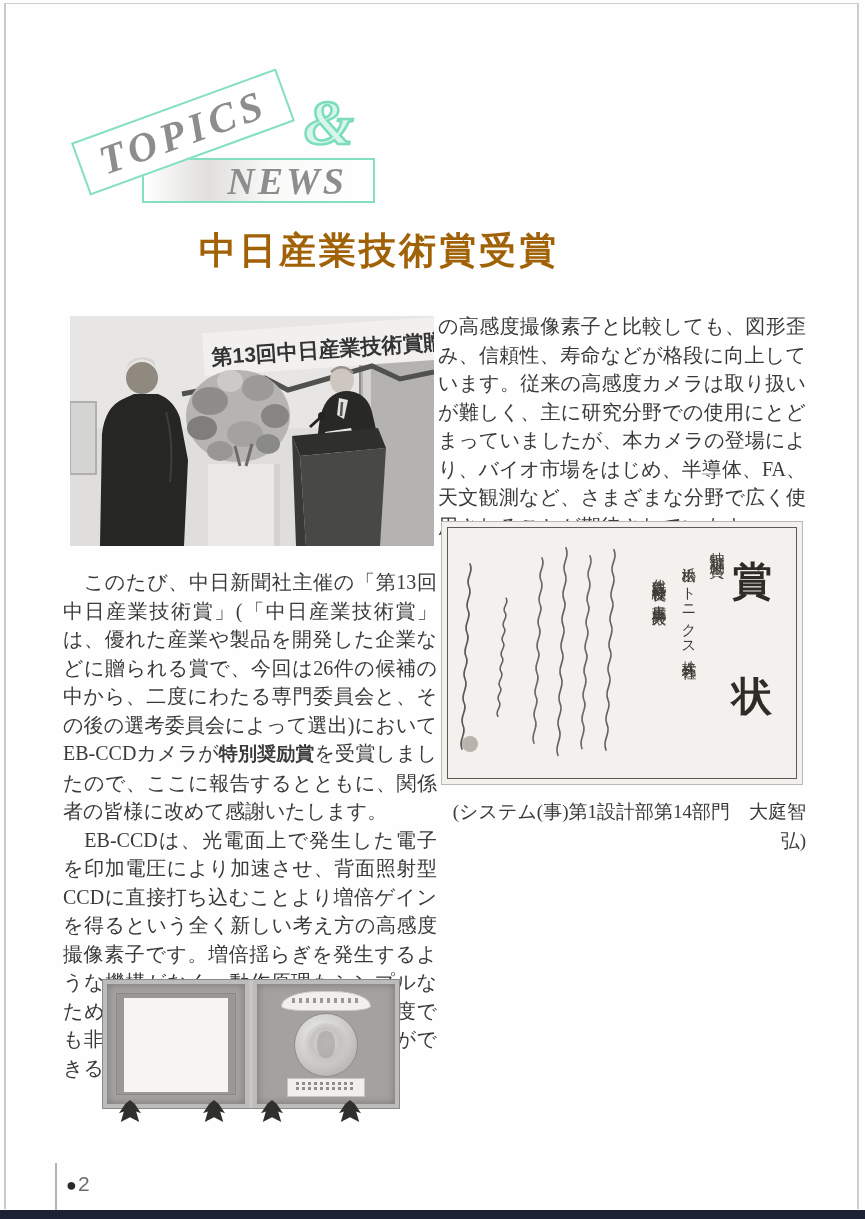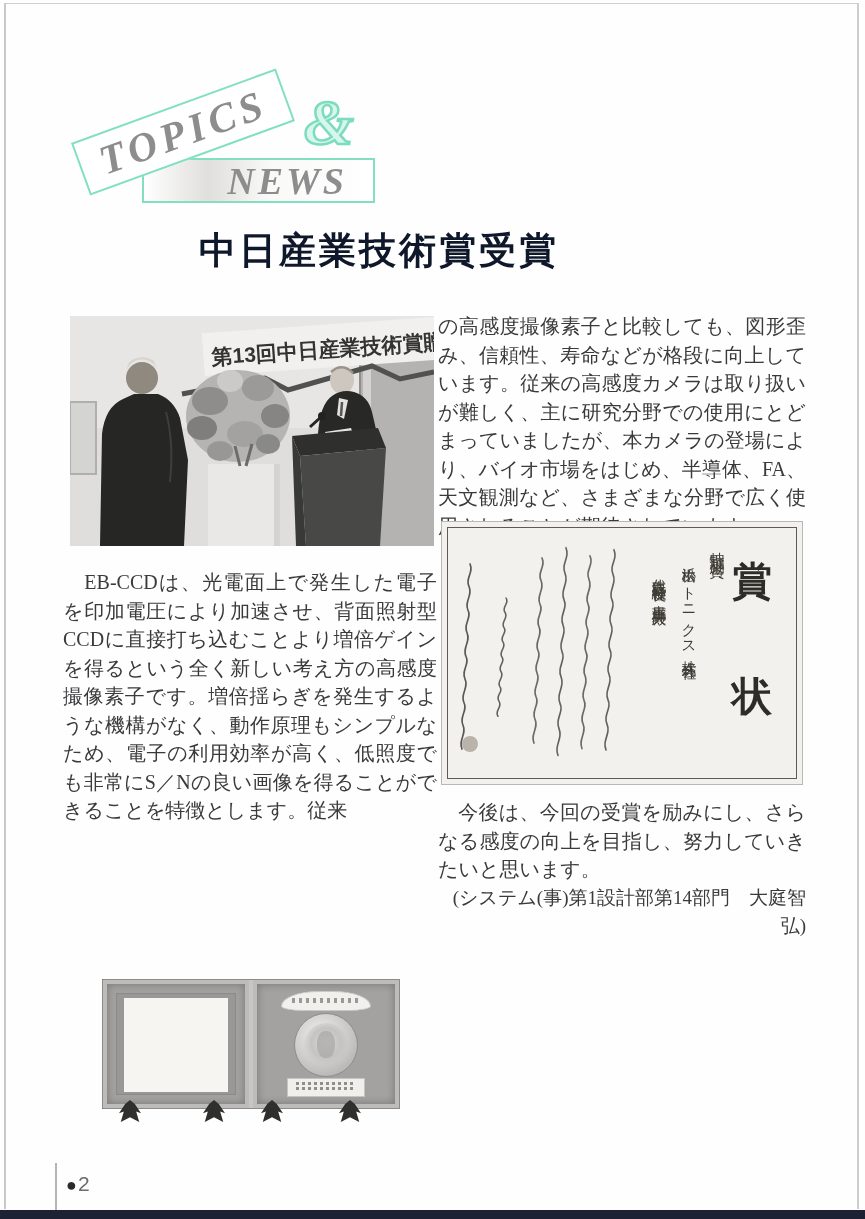--- a/index.html
+++ b/index.html
@@ -33,21 +33,21 @@
     position:absolute; left:142px; top:158px; width:233px; height:45px;
     border:2.5px solid #82dfc2; z-index:1;
     background:linear-gradient(90deg,#ffffff 0%,#e0dfdd 28%,#f9f9f8 55%,#ffffff 100%);
     display:flex; align-items:center; justify-content:flex-end; padding-right:26px; box-sizing:border-box;
   }
   .news-banner .logo-text { font-size:38px; letter-spacing:3px; }
 
   .main-title {
     position:absolute; left:0; width:758px; top:226px; text-align:center;
     font-family:"Liberation Sans", sans-serif; font-weight:bold; font-size:37px;
-    color:#0f172a; letter-spacing:3px;
+    color:#a16207; letter-spacing:3px;
   }
 
   
   .col-left-text  { position:absolute; left:63px;  top:568px; width:374px; }
   .col-right-top  { position:absolute; left:438px; top:312px; width:368px; }
   .col-right-bot  { position:absolute; left:438px; top:798px; width:368px; }
   .body-p {
     margin:0; font-size:20px; line-height:28.5px; text-align:justify;
     color:#3a3a3c; letter-spacing:0px;
   }
@@ -183,20 +183,21 @@
     <g>
       <circle cx="72" cy="62" r="16" fill="#90897f"></circle>
       <path d="M56,58 a16,16 0 0 1 31,-4 l-3,-9 a16,12 0 0 0 -26,3 z" fill="#dcd9d4"></path>
       <path d="M30,230 l2,-112 q3,-27 21,-35 l11,-5 24,0 q16,6 22,24 l8,42 -4,86 z" fill="#212120"></path>
       <path d="M96,96 q8,30 4,70" stroke="#3a3a38" stroke-width="2" fill="none"></path>
     </g>
     <rect x="0" y="0" width="364" height="230" fill="#8a8a88" opacity="0.05"></rect>
   </svg>
 
   <div class="col-left-text">
+    <p class="body-p"><span>　このたび、中日新聞社主催の「第13回中日産業技術賞」(「中日産業技術賞」は、優れた産業や製品を開発した企業などに贈られる賞で、今回は26件の候補の中から、二度にわたる専門委員会と、その後の選考委員会によって選出)においてEB-CCDカメラが</span><span class="bold-run">特別奨励賞</span><span>を受賞しましたので、ここに報告するとともに、関係者の皆様に改めて感謝いたします。</span></p>
     <p class="body-p">　EB-CCDは、光電面上で発生した電子を印加電圧により加速させ、背面照射型CCDに直接打ち込むことより増倍ゲインを得るという全く新しい考え方の高感度撮像素子です。増倍揺らぎを発生するような機構がなく、動作原理もシンプルなため、電子の利用効率が高く、低照度でも非常にS／Nの良い画像を得ることができることを特徴とします。従来</p>
   </div>
 
   <div class="col-right-top">
     <p class="body-p">の高感度撮像素子と比較しても、図形歪み、信頼性、寿命などが格段に向上しています。従来の高感度カメラは取り扱いが難しく、主に研究分野での使用にとどまっていましたが、本カメラの登場により、バイオ市場をはじめ、半導体、FA、天文観測など、さまざまな分野で広く使用されることが期待されています。</p>
   </div>
 
   <div class="certificate">
     <div class="cert-frame"></div>
     <div class="cert-title">
@@ -214,21 +215,20 @@
       <use href="#sq" transform="translate(148,34) scale(1,1.3)" opacity="0.8"></use>
       <use href="#sq" transform="translate(124,26) scale(1,1.4)" opacity="0.85"></use>
       <use href="#sq" transform="translate(100,36) scale(1,1.25)" opacity="0.8"></use>
       <use href="#sq" transform="translate(64,76)  scale(1,0.8)" opacity="0.85"></use>
       <use href="#sq" transform="translate(28,42)  scale(1,1.25)" opacity="0.9"></use>
       <circle cx="28" cy="222" r="8" fill="#a59d94" opacity="0.75"></circle>
     </svg>
   </div>
 
   <div class="col-right-bot">
-    <p class="body-p">　今後は、今回の受賞を励みにし、さらなる感度の向上を目指し、努力していきたいと思います。</p>
     <p class="byline">(システム(事)第1設計部第14部門　大庭智弘)</p>
   </div>
 
   <div class="medal-figure">
     <div class="award-case">
       <div class="case-panel">
         <div class="case-mat"></div>
         <div class="case-paper"></div>
       </div>
       <div class="case-panel">

